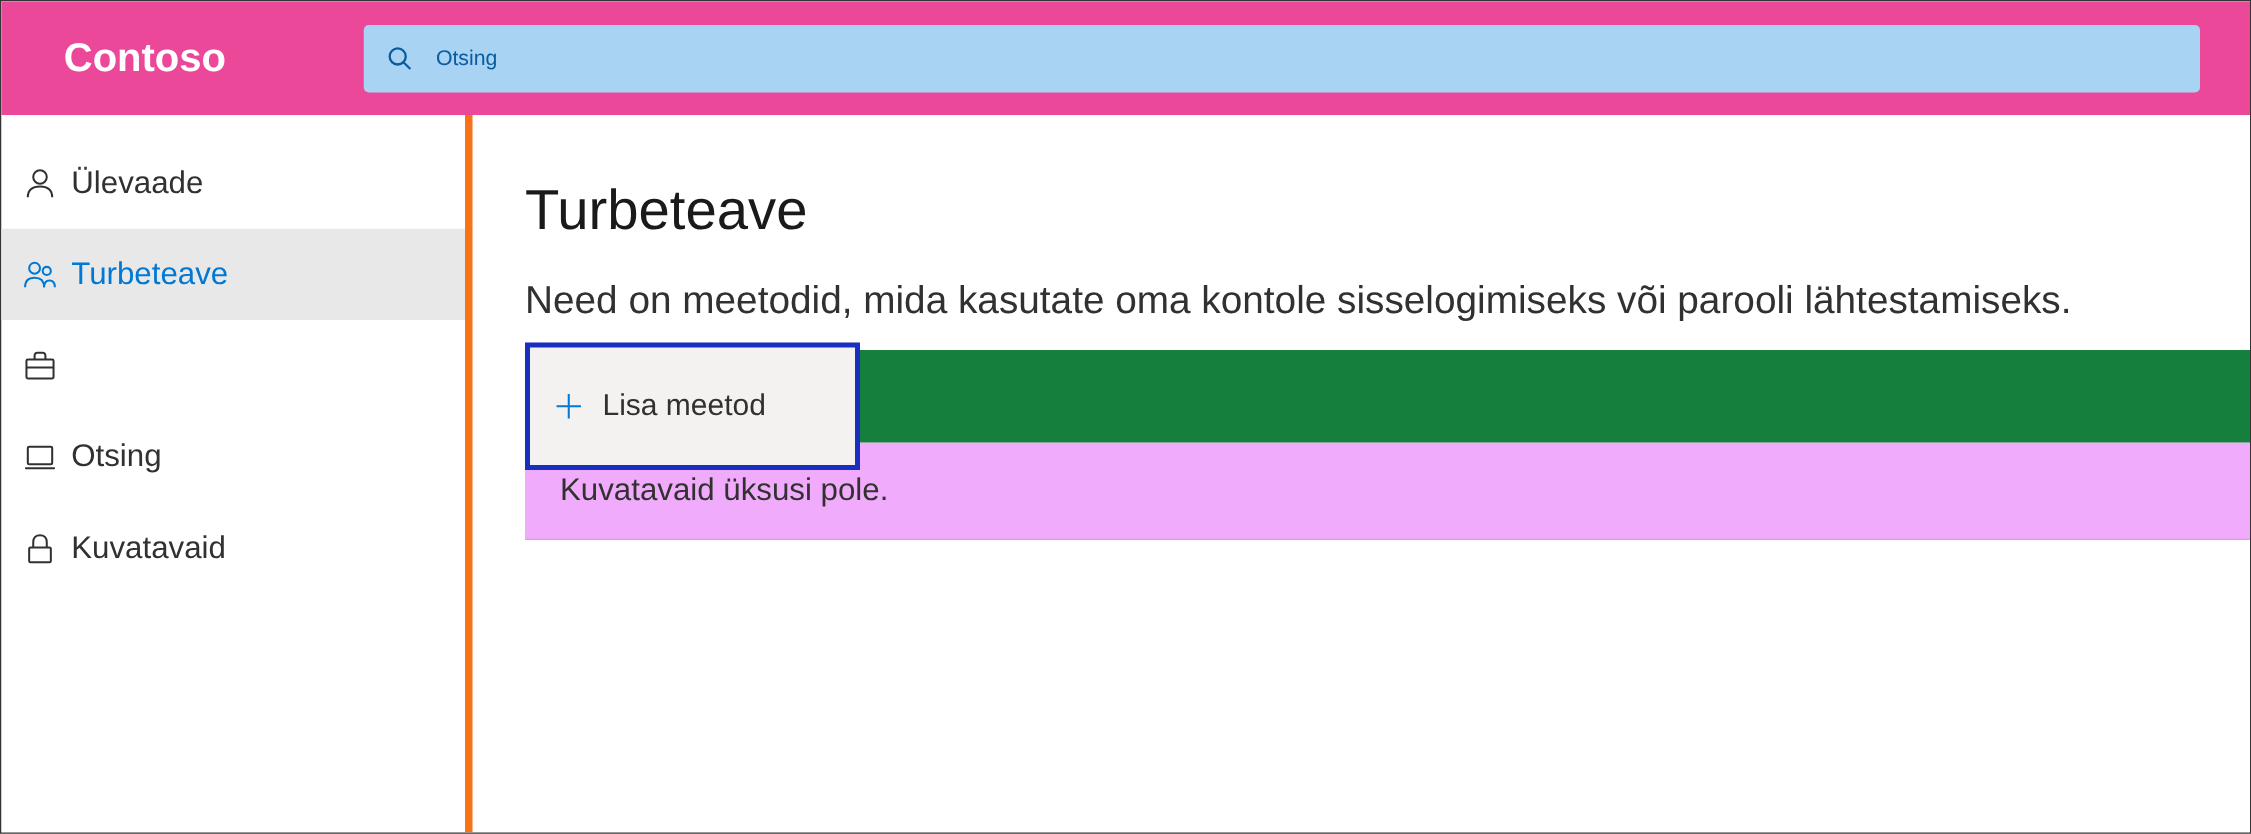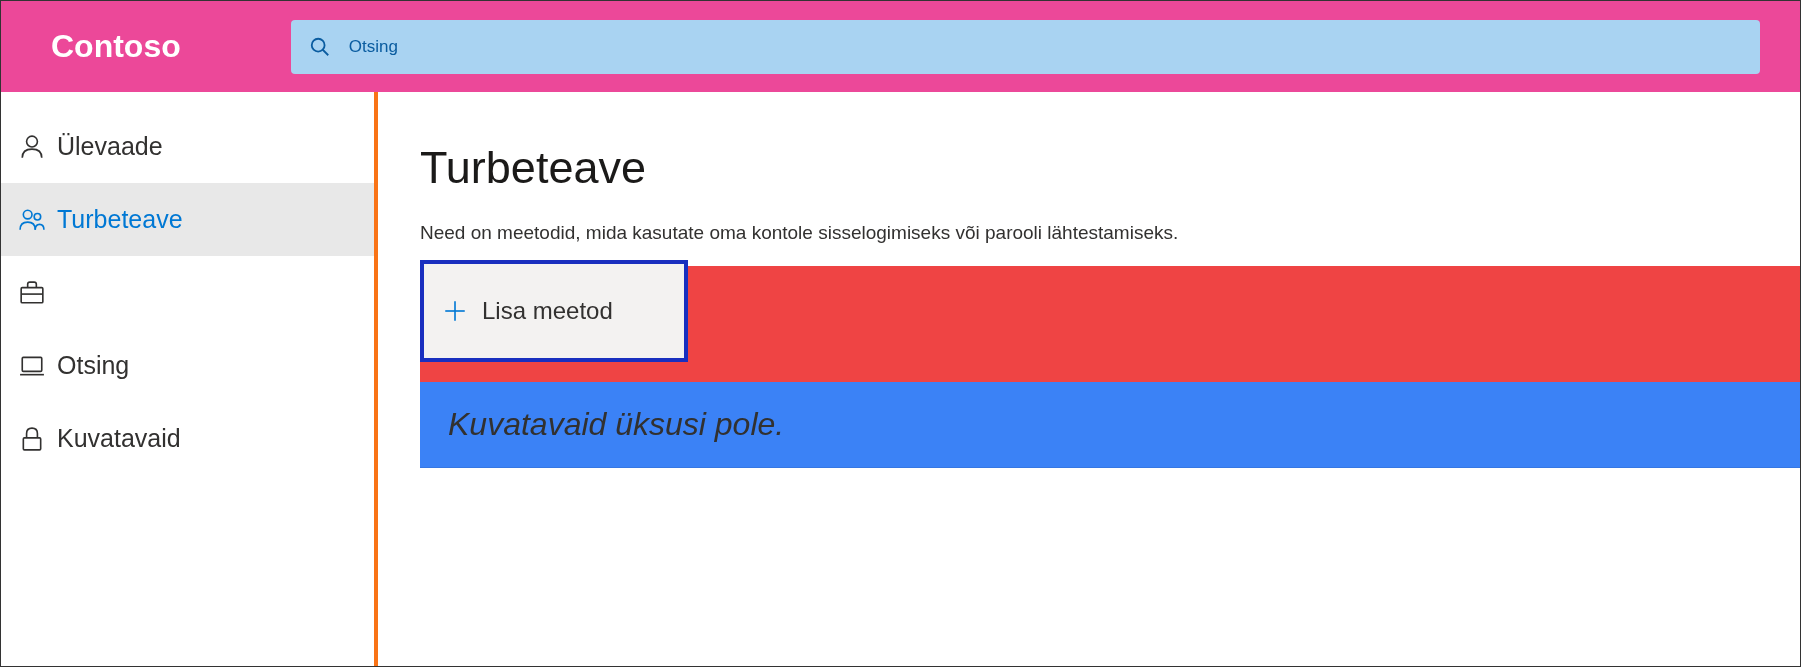--- a/index.html
+++ b/index.html
@@ -71,21 +71,21 @@
       color: #0a5ca0;
     }
     
     .content-area {
       display: flex;
       height: calc(100% - 91px);
     }
     
     .sidebar {
       width: 377px;
-      border-right: 4px solid #f97316;
+      border-right: 6px solid #f97316;
       padding-top: 18px;
     }
     
     .sidebar-item {
       height: 73px;
       display: flex;
       align-items: center;
       padding-left: 18px;
       cursor: pointer;
       font-size: 25px;
@@ -112,28 +112,28 @@
     }
     
     .page-title {
       font-size: 45px;
       font-weight: 400;
       color: #1b1a19;
       margin-bottom: 28px;
     }
     
     .page-description {
-      font-size: 19px;
+      font-size: 31px;
       color: #323130;
       margin-bottom: 22px;
     }
     
     .toolbar-row {
-      background: #ef4444;
-      height: 116px;
+      background: #15803d;
+      height: 74px;
       display: flex;
       align-items: center;
       padding-left: 10px;
       position: relative;
     }
     
     .add-method-button {
       display: flex;
       align-items: center;
       border: 4px solid #192fbf;
@@ -149,26 +149,25 @@
       background: #f3f2f1;
     }
     
     .plus-icon {
       width: 26px;
       height: 26px;
       margin-right: 14px;
     }
     
     .empty-state {
-      background: #3b82f6;
+      background: #f0abfc;
       padding: 24px 28px;
-      font-size: 32px;
+      font-size: 25px;
       color: #323130;
       border-bottom: 1px solid rgba(0,0,0,0.08);
-      font-style: italic;
     }
   </style>
 </head>
 <body>
 
 <div class="header">
   <div class="brand">Contoso</div>
   <div class="search-box">
     <span class="search-icon">
       <svg viewBox="0 0 24 24" fill="none" stroke="#0a5ca0" stroke-width="2">

